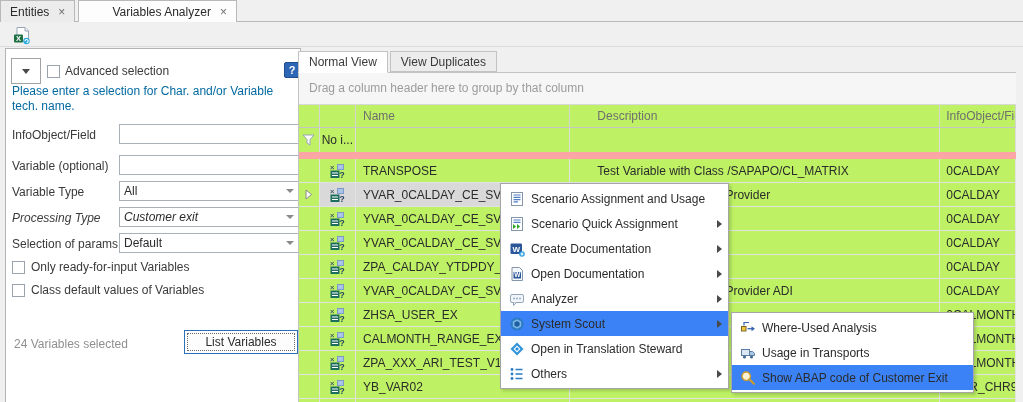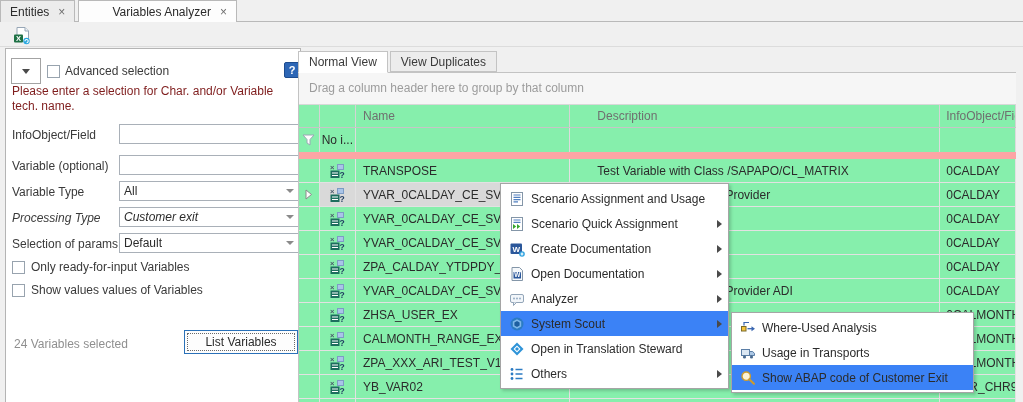--- a/index.html
+++ b/index.html
@@ -24,21 +24,21 @@
   .leftpanel{position:absolute;left:5px;top:48px;width:296px;height:362px;background:#fff;
              border:1px solid #b4b4b4;box-sizing:border-box;}
   .drop-btn{position:absolute;left:5px;top:9px;width:28px;height:24px;background:#fff;
             border:1px solid #a3a3a3;display:flex;align-items:center;justify-content:center;}
   .caret{width:0;height:0;border-left:4px solid transparent;border-right:4px solid transparent;
          border-top:5px solid #4a4a4a;}
   .cbbox{display:inline-block;width:13px;height:13px;background:#fff;border:1px solid #98a3ae;box-sizing:border-box;}
   .adv{position:absolute;left:41px;top:15px;display:flex;align-items:center;gap:5px;color:#3a3a3a;}
   .help{position:absolute;left:278px;top:13px;width:16px;height:16px;background:#2d66b5;border:1px solid #1d4c8f;
         border-radius:2px;color:#fff;font-weight:bold;font-size:11px;display:flex;align-items:center;justify-content:center;box-sizing:border-box;}
-  .hint{position:absolute;left:6px;top:35px;width:286px;color:#7f1d1d;line-height:15px;}
+  .hint{position:absolute;left:6px;top:35px;width:286px;color:#0369a1;line-height:15px;}
   .frow{position:absolute;left:6px;width:284px;height:21px;}
   .flabel{position:absolute;left:0;top:4px;color:#3a3a3a;white-space:nowrap;}
   .finput{position:absolute;left:107px;top:0;width:182px;height:20px;border:1px solid #a9b0b8;background:#fff;
           box-sizing:border-box;font:inherit;padding:0 4px;}
   .fselect{position:absolute;left:107px;top:0;width:182px;height:20px;border:1px solid #a9b0b8;background:#fff;
            box-sizing:border-box;display:flex;align-items:center;padding:0 4px;}
   .fselect .selval{flex:1;}
   .fselect .scaret{width:0;height:0;border-left:4px solid transparent;border-right:4px solid transparent;
                    border-top:4px solid #8a8a8a;margin-right:2px;}
   .cbrow{position:absolute;left:6px;display:flex;align-items:center;gap:6px;color:#3a3a3a;}
@@ -46,21 +46,21 @@
   .list-btn{position:absolute;left:178px;top:281px;width:114px;height:24px;background:#fdfdfd;
             border:1px solid #2a71b8;outline:1px dotted #6a6a6a;outline-offset:-4px;
             font:inherit;color:#2b2b2b;box-sizing:border-box;}
 
   
   .rightpanel{position:absolute;left:298px;top:48px;width:718px;height:306px;}
   .viewtabs{position:absolute;left:0;top:3px;height:22px;display:flex;z-index:2;}
   .vtab{display:flex;align-items:center;padding:0 10px;height:21px;box-sizing:border-box;
         border:1px solid #c3c3c3;background:#ececec;margin-right:2px;color:#3a3a3a;}
   .vtab.active{background:#fff;height:22px;border-bottom:1px solid #fff;}
-  .gridbox{position:absolute;left:0;top:24px;width:718px;height:330px;background:#86efac;
+  .gridbox{position:absolute;left:0;top:24px;width:718px;height:330px;background:#bef264;
            border-left:1px solid #c3c3c3;border-top:1px solid #c3c3c3;box-sizing:border-box;}
   .groupbar{height:31px;line-height:31px;background:#f6f6f6;color:#9c9c9c;padding-left:10px;
             border-bottom:1px solid #d8d8d8;}
   .thead{display:flex;height:22px;border-bottom:1px solid #c6c6c6;color:#6f6f6f;}
   .thead .cell{border-right:1px solid #d4d4d4;}
   .filterrow{display:flex;height:24px;border-bottom:7px solid #fca5a5;}
   .filterrow .cell{border-right:1px solid #dcdcdc;}
   .trow{display:flex;height:24px;border-bottom:1px solid #e2e2e2;box-sizing:border-box;}
   .trow .cell{border-right:1px solid #e2e2e2;}
   .cell{display:flex;align-items:center;box-sizing:border-box;overflow:hidden;white-space:nowrap;}
@@ -155,21 +155,21 @@
           </div>
         </div>
       </div>
     <div id="lp-checks">
         <label class="cbrow" style="top: 211px;">
           <span class="cbbox"></span>
           <span>Only ready-for-input Variables</span>
         </label>
         <label class="cbrow" style="top: 234px;">
           <span class="cbbox"></span>
-          <span>Show values values of Variables</span>
+          <span>Class default values of Variables</span>
         </label>
       </div>
     <span class="status">24 Variables selected</span>
     <button class="list-btn">List Variables</button>
   </div>
 
   <div class="rightpanel">
     <div class="viewtabs" id="viewtabs">
         <div class="vtab active">
           <span>Normal View</span>

